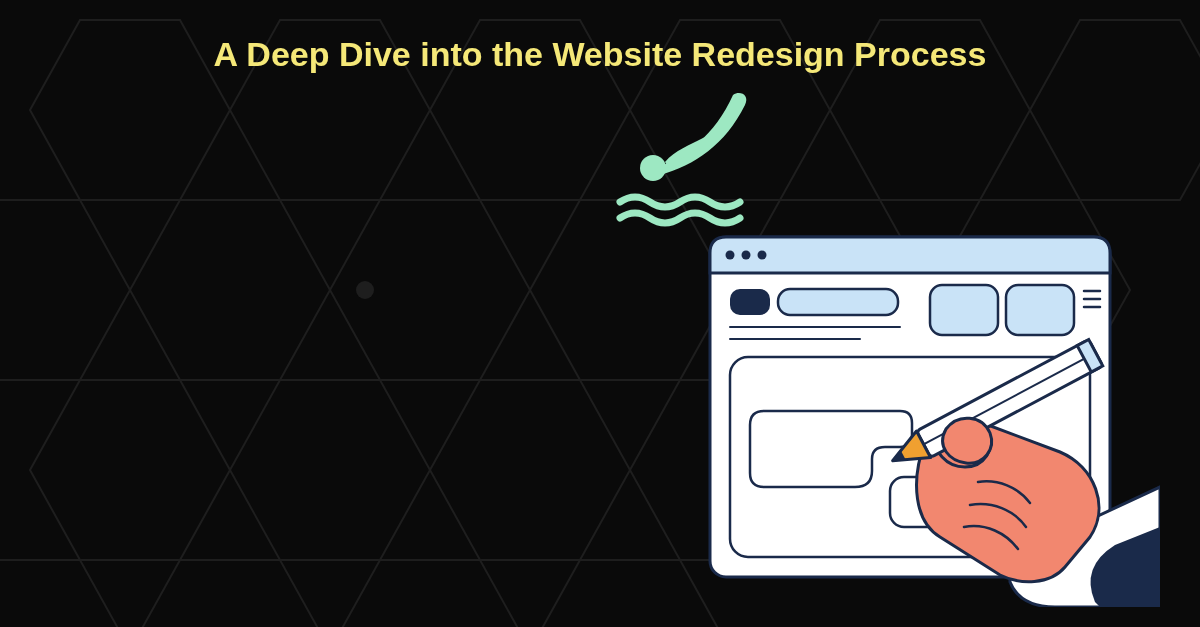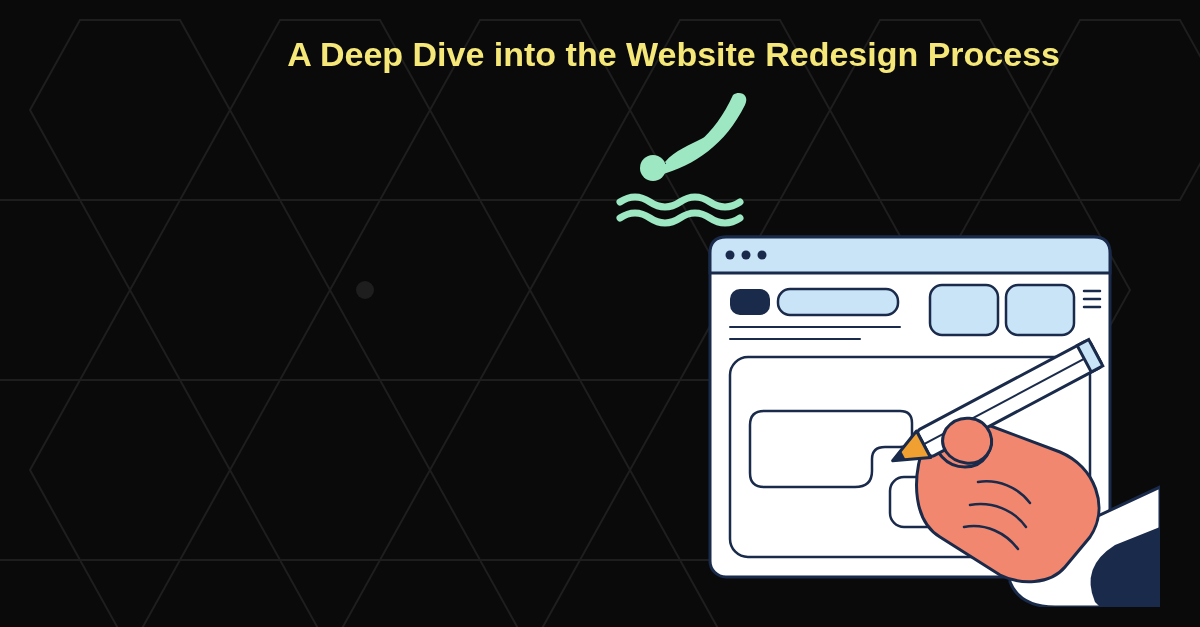--- a/index.html
+++ b/index.html
@@ -14,21 +14,21 @@
   .hex-bg {
     position: absolute;
     inset: 0;
     z-index: 0;
   }
   .title {
     position: absolute;
     top: 30px;
     left: 0;
     right: 0;
-    text-align: right;
+    text-align: center;
     color: #f5e878;
     font-size: 34px;
     font-weight: 900;
     line-height: 1.45;
     z-index: 5;
     padding: 0 140px;
   }
   .diver-icon {
     position: absolute;
     top: 90px;

